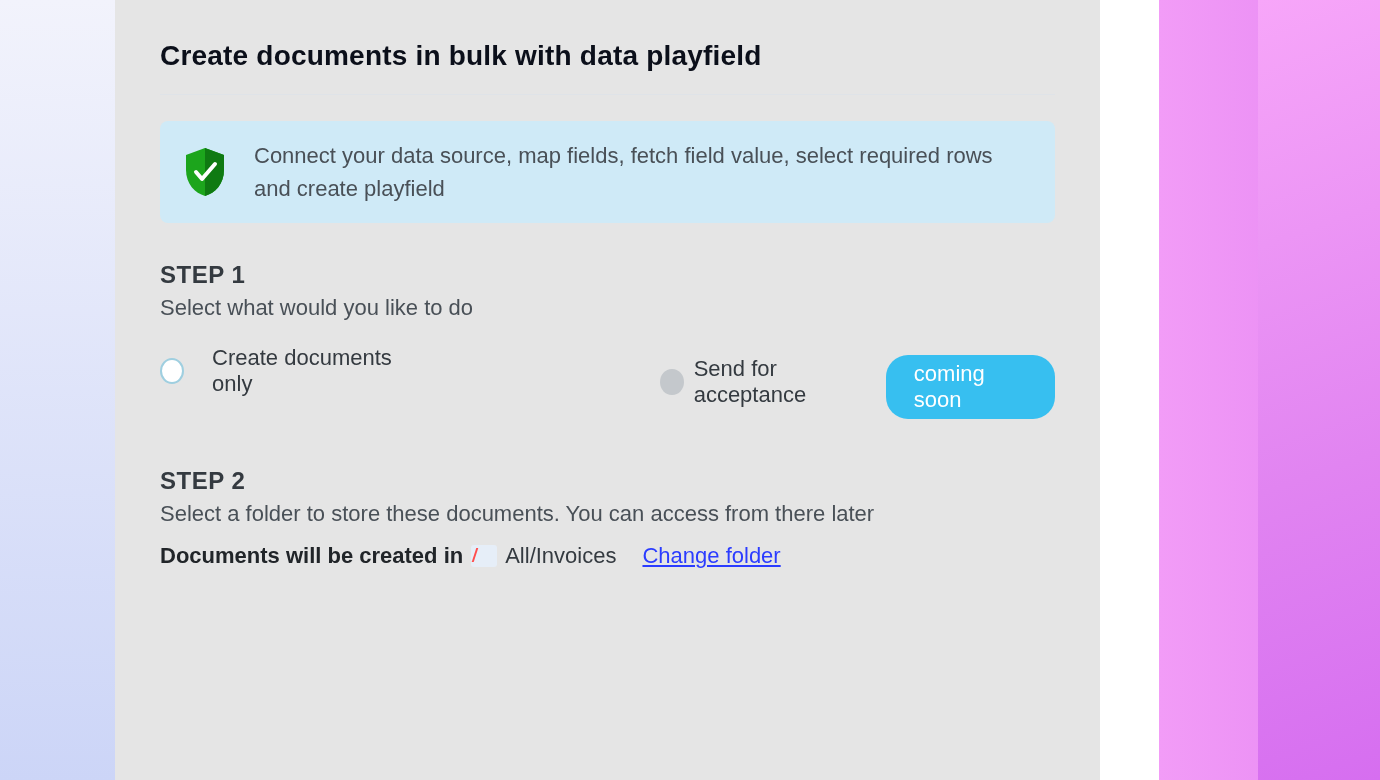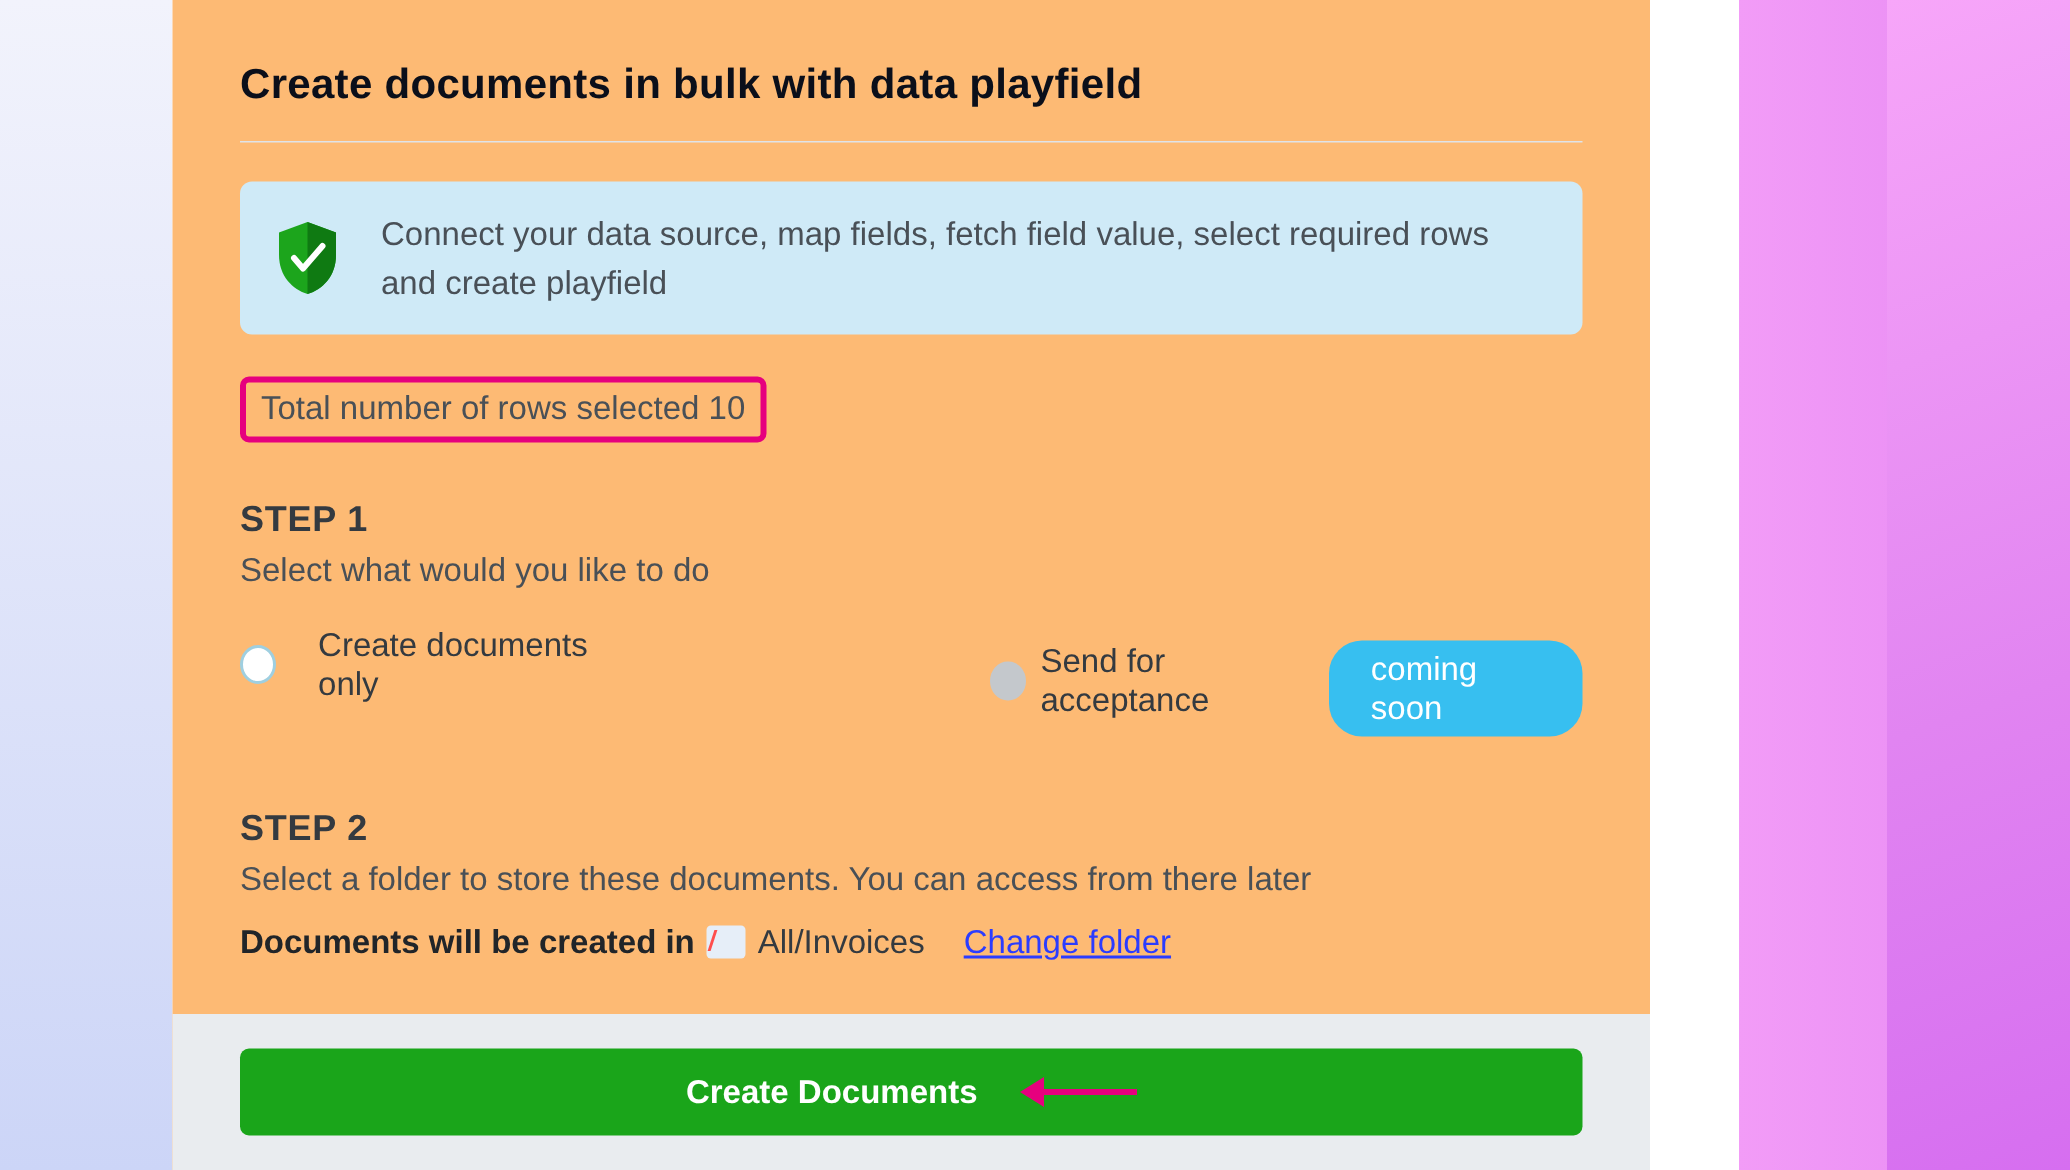--- a/index.html
+++ b/index.html
@@ -11,21 +11,21 @@
   .bg-left {
     position: absolute; left: 0; top: 0; width: 115px; height: 100%;
     background: linear-gradient(180deg, #f2f3fc 0%, #ccd5f7 100%);
   }
   .bg-right {
     position: absolute; right: 0; top: 0; width: 122px; height: 100%;
     background: linear-gradient(160deg, #f7a6f9 0%, #e184f1 60%, #d66ef0 100%);
   }
   .panel {
     position: absolute; left: 115px; top: 0; width: 985px; height: 780px;
-    background: #fdba74;
+    background: #e5e5e5;
   }
   .content {
     padding: 40px 45px 0 45px;
   }
   h1.title {
     font-size: 28px; font-weight: 700; color: #0b0f1a; letter-spacing: .2px;
     padding-bottom: 22px; border-bottom: 1px solid #dfe3e8;
   }
   .info-banner {
     margin-top: 26px;
@@ -133,23 +133,20 @@
       <span class="shield">
         <svg viewBox="0 0 46 52">
           <path d="M23 2 L42 9 V24 C42 38 33 47 23 50 C13 47 4 38 4 24 V9 Z" fill="#1ca51c"></path>
           <path d="M23 2 L23 50 C33 47 42 38 42 24 V9 Z" fill="#0f7a12"></path>
           <path d="M14 26 L20 33 L33 18" fill="none" stroke="#ffffff" stroke-width="4" stroke-linecap="round" stroke-linejoin="round"></path>
         </svg>
       </span>
       <span>Connect your data source, map fields, fetch field value, select required rows and create playfield</span>
     </div>
 
-    <div class="highlight-box">
-      <span>Total number of rows selected 10</span>
-    </div>
 
     <div class="step-block">
       <div class="step-label">STEP 1</div>
       <div class="step-sub">Select what would you like to do</div>
 
       <div class="options-row">
 
         <label class="opt opt1">
           <span class="radio unchecked"></span>
           <span class="opt-label">Create documents only</span>
@@ -174,22 +171,13 @@
       <div class="folder-line">
         <span class="lead">Documents will be created in</span>
         <span class="folder-icon"></span>
         <span class="path-text">All/Invoices</span>
         <a class="change-link">Change folder</a>
       </div>
     </div>
 
   </div>
 
-  <div class="footer">
-    <button class="create-btn">
-      <span>Create Documents</span>
-      <span class="arrow-annot">
-        <span class="head"></span>
-          <span class="line"></span>
-      </span>
-    </button>
-  </div>
 </div>
 
 </body></html>

